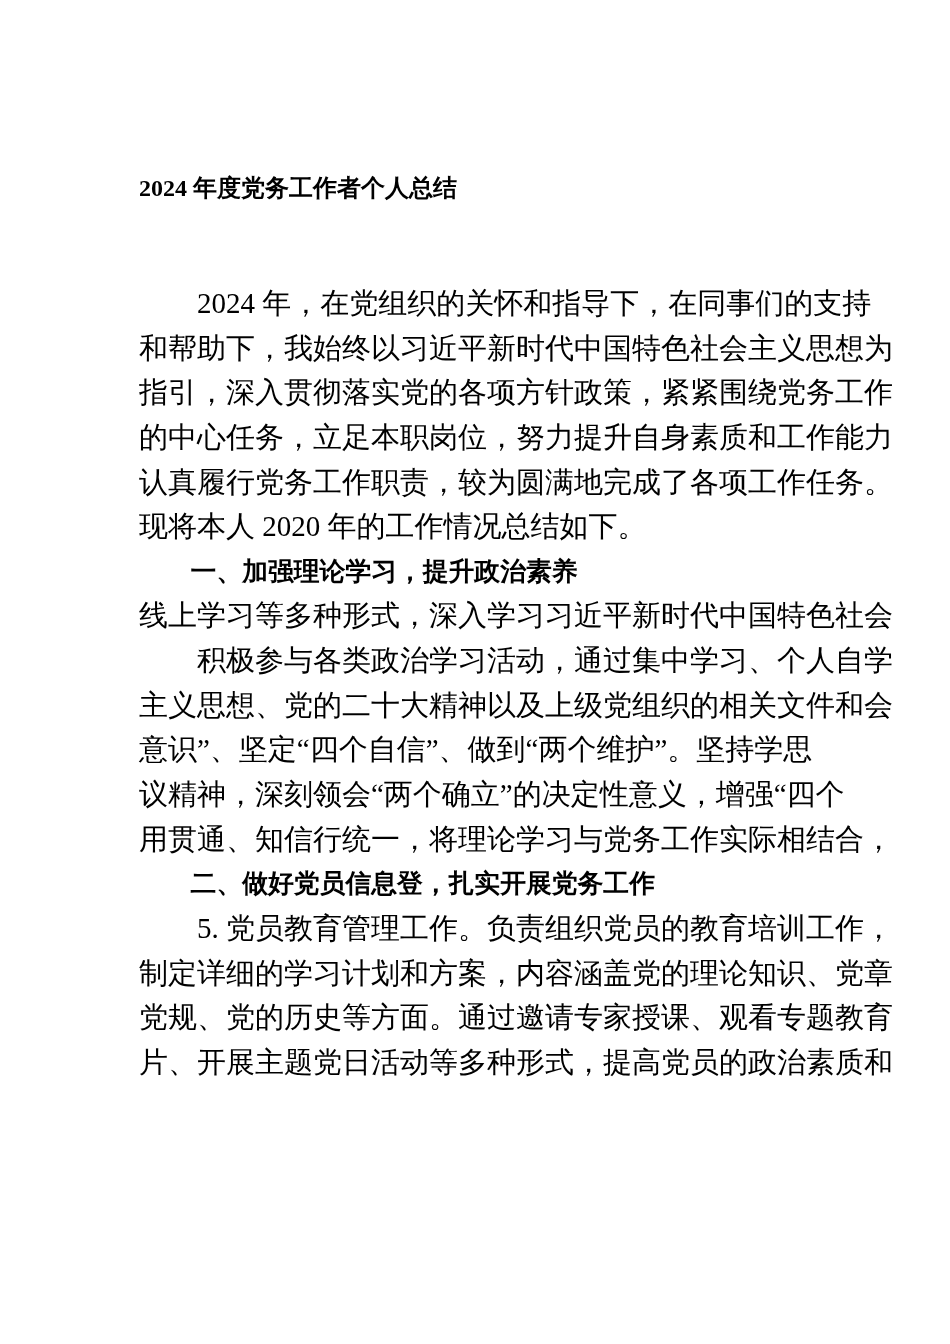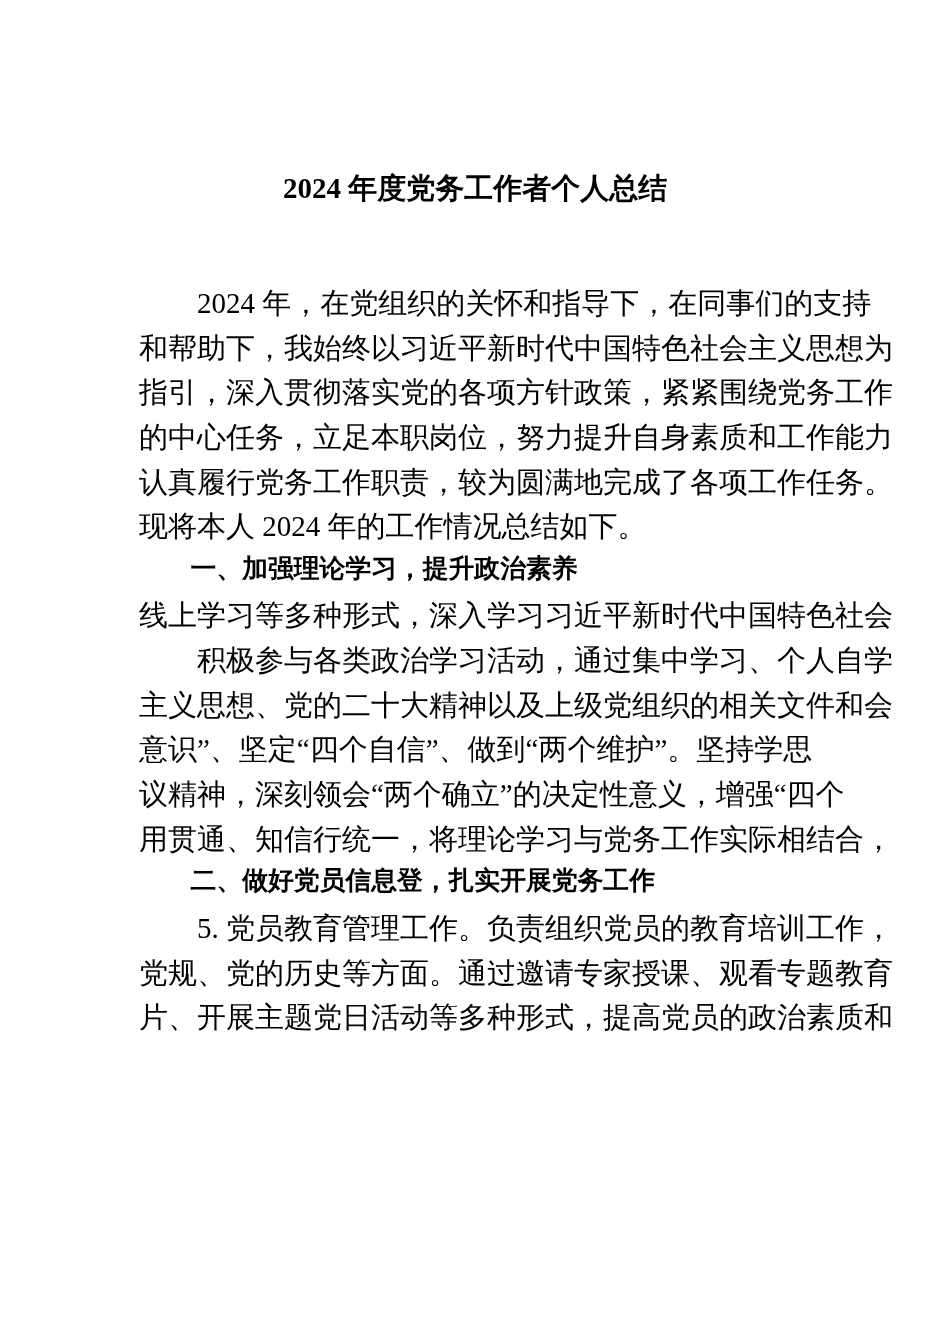--- a/index.html
+++ b/index.html
@@ -13,39 +13,39 @@
   .page {
     box-sizing: border-box;
     width: 950px; height: 1344px;
     padding: 166px 139px 0 139px;
     background: #ffffff;
   }
   .doc-title {
     margin: 0;
     font-family: "Liberation Serif", serif;
     font-weight: 700;
-    font-size: 29px;
+    font-size: 24px;
     line-height: 44px;
-    text-align: center;
+    text-align: left;
     white-space: nowrap;
   }
   .content { margin-top: 71px; }
   .line {
     font-size: 29px;
     line-height: 44.65px;
     height: 44.65px;
     white-space: nowrap;
     text-align: justify;
     text-align-last: justify;
     text-justify: inter-character;
   }
   .line.indent { text-indent: 2em; }
   .line.end { text-align-last: left; }
   .heading {
-    font-family: Liberation Mono, monospace;
+    font-family: Liberation Sans, sans-serif;
     font-weight: 700;
     font-size: 25.8px;
     line-height: 44.65px;
     height: 44.65px;
     text-indent: 2em;
     white-space: nowrap;
     text-align: left;
     text-align-last: left;
   }
 </style>
@@ -56,31 +56,32 @@
 
   <h1 class="doc-title">2024 年度党务工作者个人总结</h1>
 
   <div class="content">
 
     <div class="line indent">2024 年，在党组织的关怀和指导下，在同事们的支持</div>
     <div class="line">和帮助下，我始终以习近平新时代中国特色社会主义思想为</div>
     <div class="line">指引，深入贯彻落实党的各项方针政策，紧紧围绕党务工作</div>
     <div class="line">的中心任务，立足本职岗位，努力提升自身素质和工作能力</div>
     <div class="line">认真履行党务工作职责，较为圆满地完成了各项工作任务。</div>
-    <div class="line end">现将本人 2024 年的工作情况总结如下。</div>
+    <div class="line end">现将本人 2020 年的工作情况总结如下。</div>
 
     <div class="heading">一、加强理论学习，提升政治素养</div>
 
     <div class="line">线上学习等多种形式，深入学习习近平新时代中国特色社会</div>
     <div class="line indent">积极参与各类政治学习活动，通过集中学习、个人自学</div>
     <div class="line">主义思想、党的二十大精神以及上级党组织的相关文件和会</div>
     <div class="line">意识”、坚定“四个自信”、做到“两个维护”。坚持学思</div>
     <div class="line">议精神，深刻领会“两个确立”的决定性意义，增强“四个</div>
     <div class="line">用贯通、知信行统一，将理论学习与党务工作实际相结合，</div>
 
     <div class="heading">二、做好党员信息登，扎实开展党务工作</div>
 
     <div class="line indent">5. 党员教育管理工作。负责组织党员的教育培训工作，</div>
+    <div class="line">制定详细的学习计划和方案，内容涵盖党的理论知识、党章</div>
     <div class="line">党规、党的历史等方面。通过邀请专家授课、观看专题教育</div>
     <div class="line">片、开展主题党日活动等多种形式，提高党员的政治素质和</div>
 
   </div>
 </div>
 
 </body></html>

